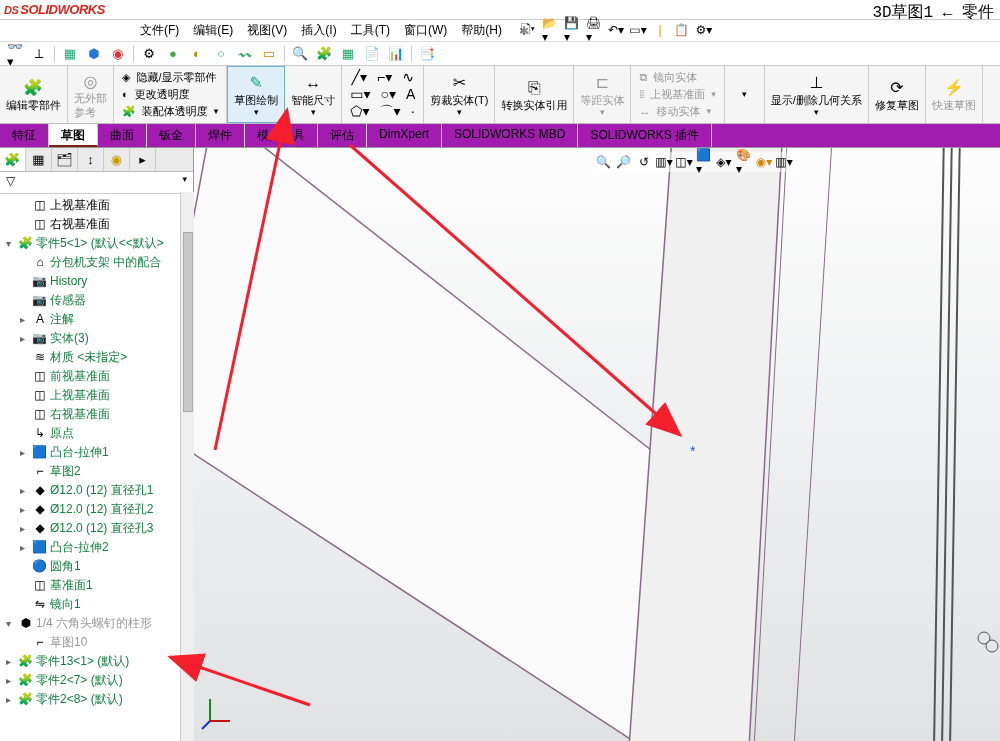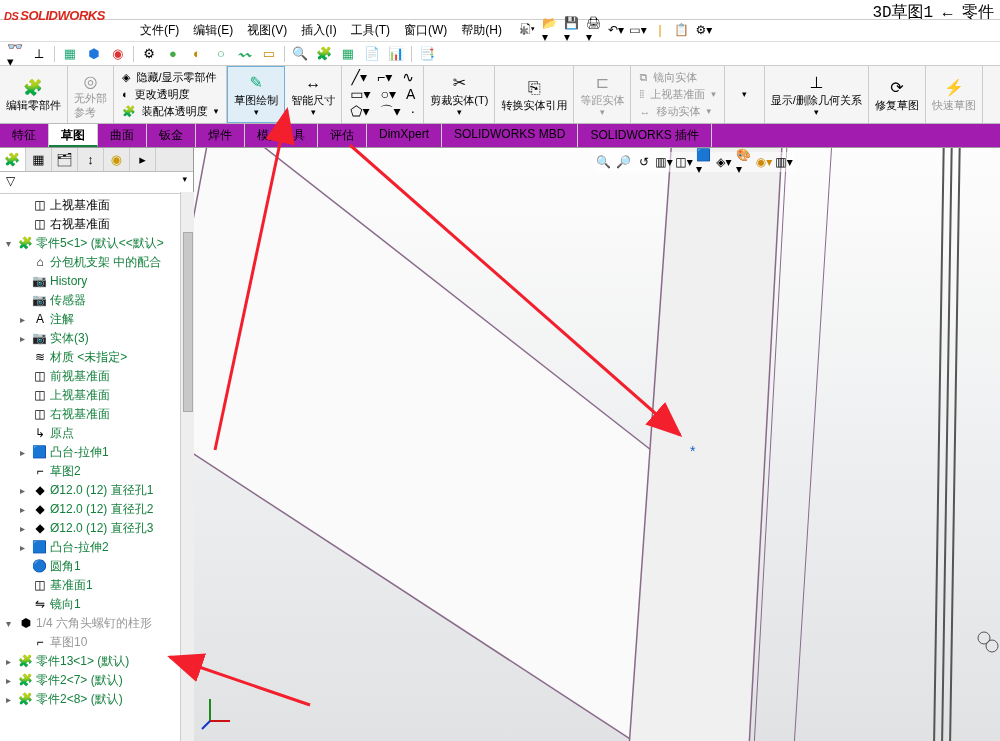--- a/index.html
+++ b/index.html
@@ -1,36 +1,36 @@
 <!DOCTYPE html>
 <html><head>
 <meta charset="utf-8">
 <style>
 * { margin: 0; padding: 0; box-sizing: border-box; font-family: "Microsoft YaHei", Arial, sans-serif; }
 body { width: 1000px; height: 741px; background: #fff; overflow: hidden; font-size: 12px; position: relative; }
-.titlebar { height: 20px; display: flex; padding: 8px 4px; border-bottom: 1px solid #ccc; }
+.titlebar { height: 20px; display: flex; align-items: center; padding: 8px 4px; border-bottom: 1px solid #ccc; }
 .logo { color: #d9261c; font-weight: bold; font-style: italic; font-size: 13px; letter-spacing: -0.5px; }
 .logo-ds { font-size: 11px; margin-right: 2px; }
 .doc-title { position: absolute; right: 6px; top: 2px; font-size: 16px; font-family: Liberation Mono, monospace; }
 .menubar { height: 22px; display: flex; align-items: center; gap: 14px; padding: 0 87px 0 140px; font-size: 12px; position: relative; border-bottom: 1px solid #ddd; }
 .menubar .mitem { cursor: default; }
 .menu-icons-right { position: absolute; left: 520px; top: 2px; display: flex; gap: 6px; align-items: center; }
 .sm-ico { width: 16px; height: 16px; display: inline-flex; align-items: center; justify-content: center; font-size: 12px; }
 .toolbar2 { height: 24px; border-bottom: 1px solid #ccc; display: flex; align-items: center; padding: 0 6px; gap: 6px; }
 .ico { width: 18px; height: 18px; display: inline-flex; align-items: center; justify-content: center; font-size: 13px; border: 1px solid transparent; }
 .ribbon { height: 58px; background: #f5f5f5; border-bottom: 1px solid #bbb; display: flex; }
 .rgroup { border-right: 1px solid #ccc; padding: 2px 6px; display: flex; flex-direction: column; align-items: center; justify-content: center; font-size: 11px; line-height: 1.2; }
 .rgroup.big { min-width: 40px; }
 .rgroup .ricon { width: 32px; height: 22px; display: flex; align-items: center; justify-content: center; font-size: 16px; }
 .rgroup.dim { color: #999; }
 .rgroup.highlight { background: #dfeef7; border: 1px solid #6fb1d6; }
 .rgroup-row { display: flex; gap: 6px; padding: 2px 4px; align-items: center; font-size: 11px; }
 .tabs { height: 24px; background: #a21caf; border-bottom: 1px solid #999; display: flex; }
 .tab { padding: 3px 12px; border-right: 1px solid #ccc; font-size: 12px; cursor: default; }
-.tab.active { background: #fff; border-bottom: 2px solid #15803d; font-weight: bold; }
+.tab.active { background: #fff; border-bottom: 2px solid #7f1d1d; font-weight: bold; }
 .main { display: flex; height: calc(741px - 20px - 22px - 24px - 58px - 24px); }
 .sidebar { width: 194px; border-right: 1px solid #999; background: #fff; display: flex; flex-direction: column; }
 .side-tabs { height: 24px; background: #eaeaea; display: flex; border-bottom: 1px solid #bbb; }
 .side-tab { width: 26px; display: flex; align-items: center; justify-content: center; border-right: 1px solid #ccc; font-size: 13px; }
 .side-tab.active { background: #fff; }
 .filter-row { height: 22px; border-bottom: 1px solid #ccc; padding: 2px 6px; font-size: 12px; }
 .tree { flex: 1; overflow: auto; padding: 2px 0; }
 .tnode { white-space: nowrap; padding: 1px 0 1px 6px; display: flex; align-items: center; gap: 2px; font-size: 12px; line-height: 17px; }
 .tnode.l1 { padding-left: 20px; }
 .tnode .exp { width: 10px; display: inline-block; color: #666; font-size: 10px; }

